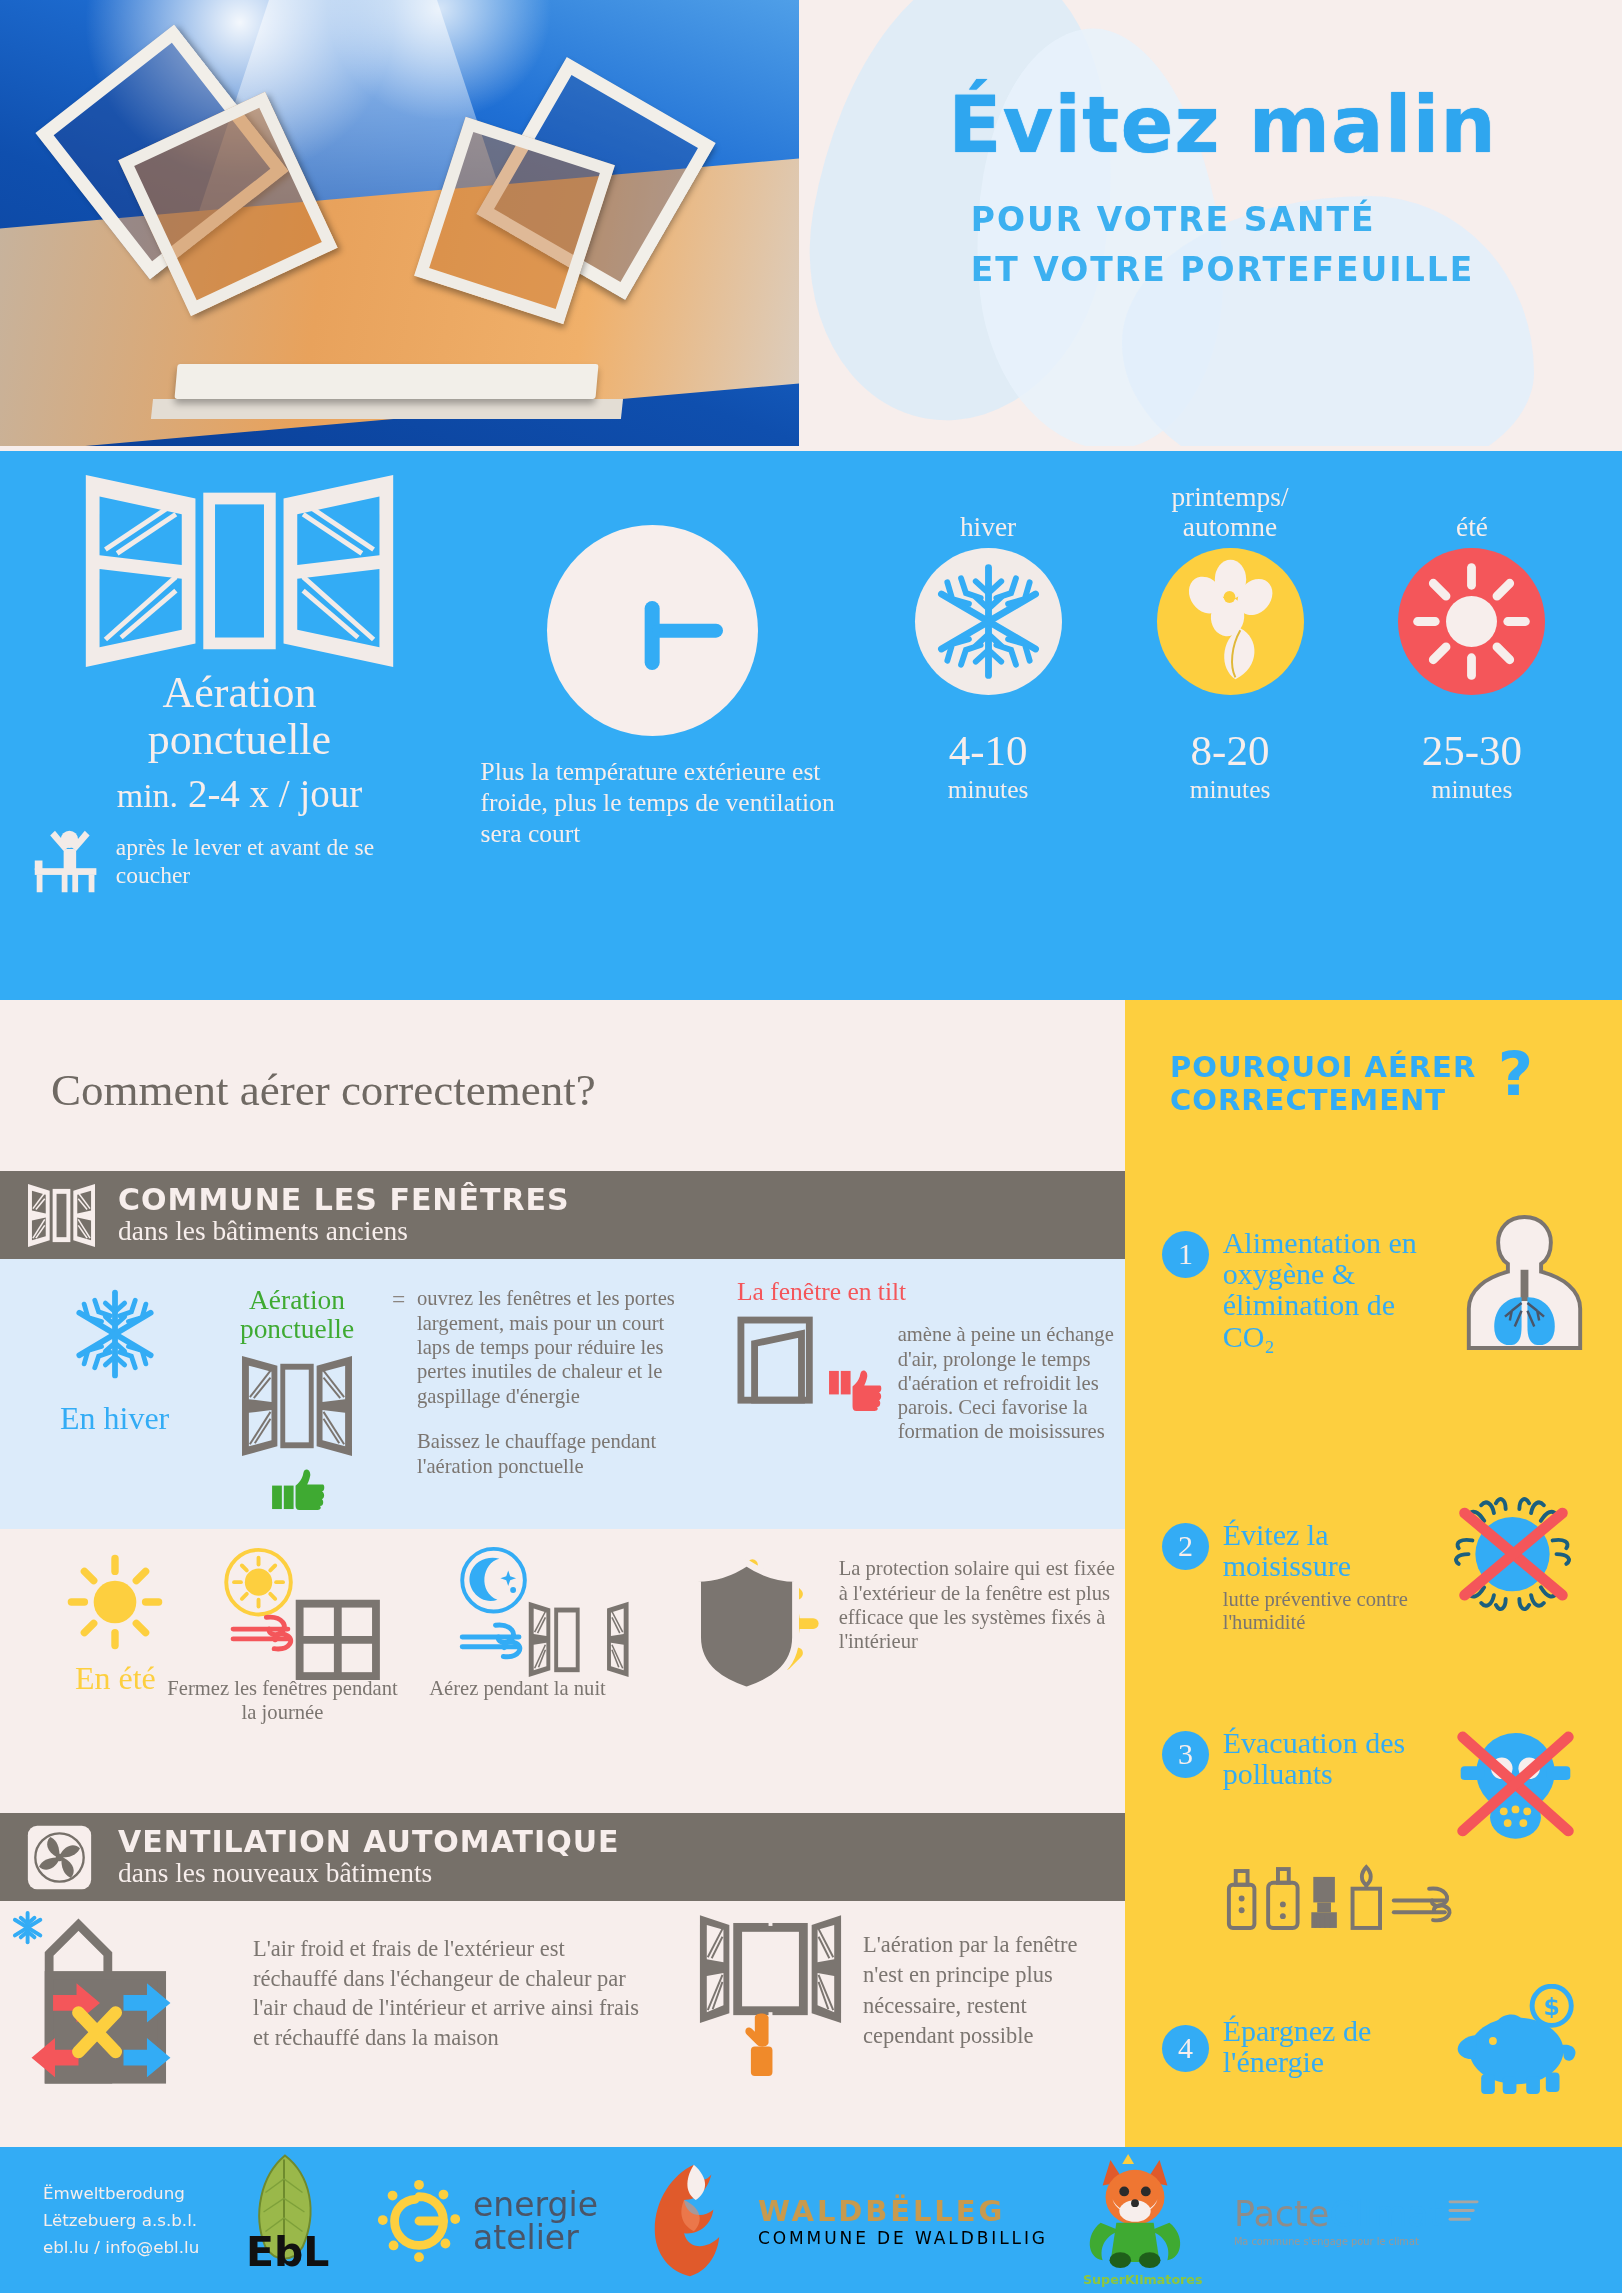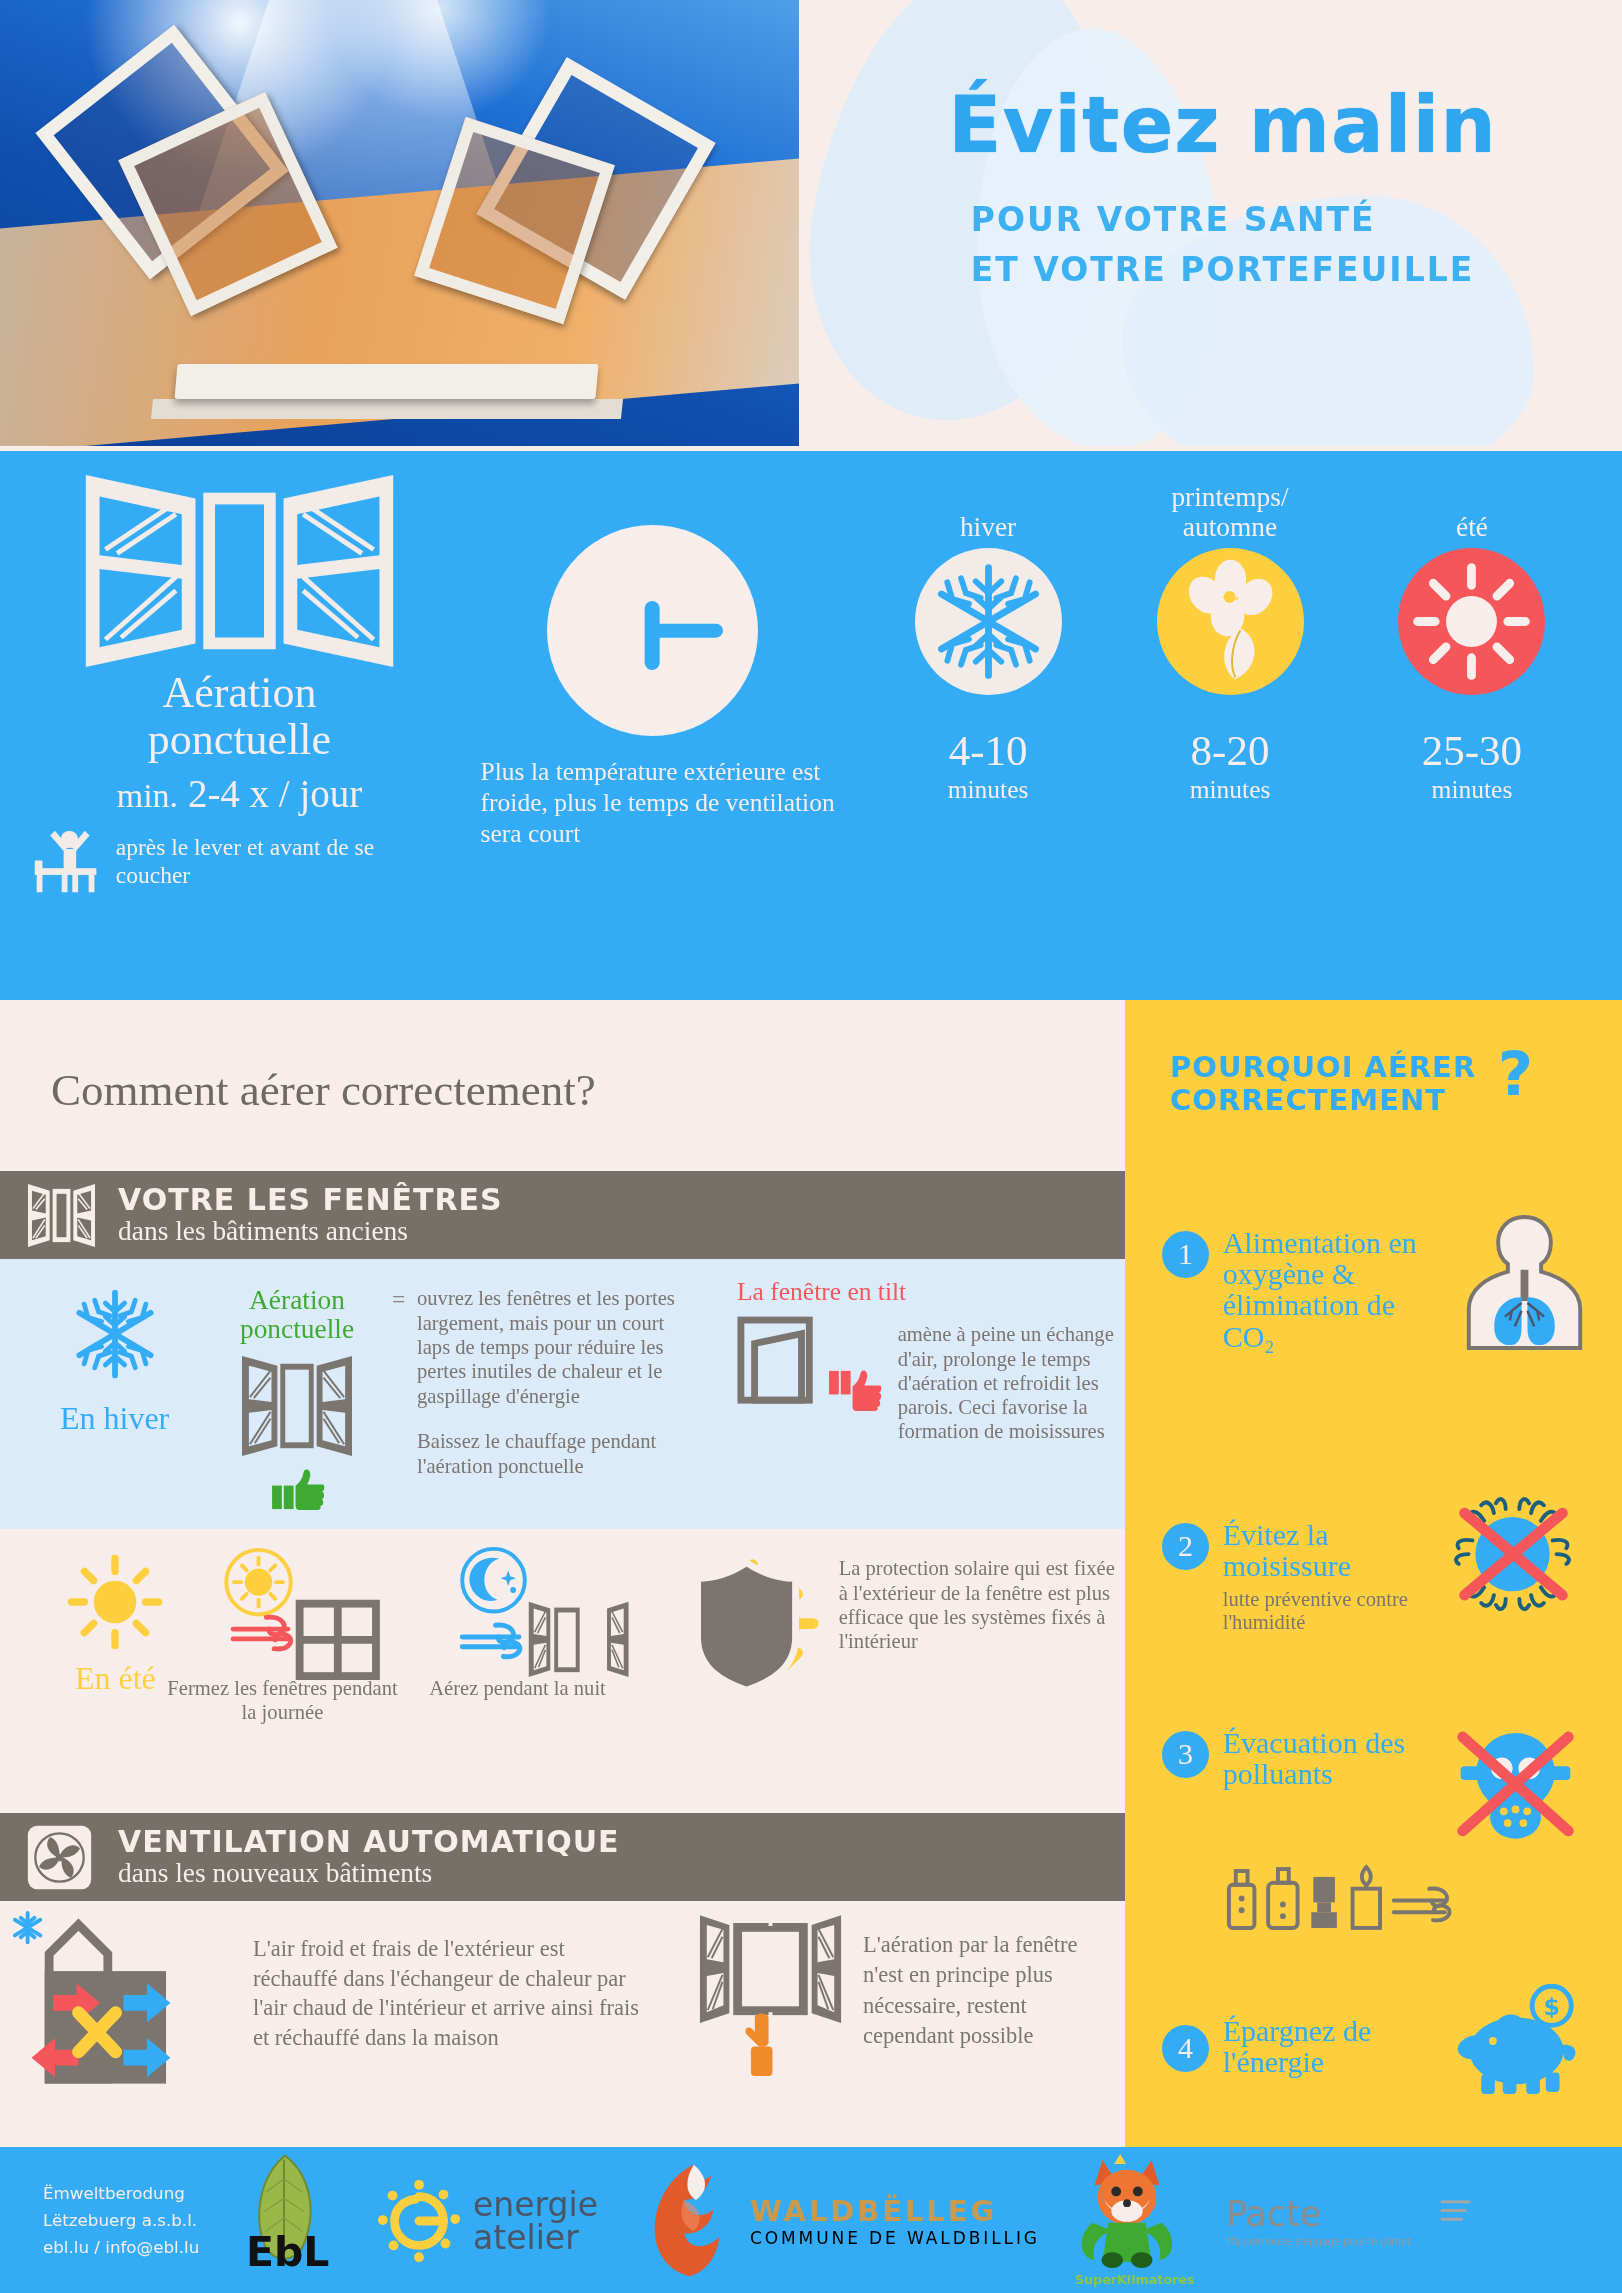--- a/index.html
+++ b/index.html
@@ -380,21 +380,21 @@
           <line x1="7" y1="57" x2="19" y2="38"></line>
             <line x1="10" y1="57" x2="19" y2="44"></line>
           <line x1="65" y1="27" x2="53" y2="11"></line>
             <line x1="62" y1="28" x2="53" y2="17"></line>
           <line x1="65" y1="57" x2="53" y2="38"></line>
             <line x1="62" y1="57" x2="53" y2="44"></line>
         </g>
       </svg>
     </div>
     <div class="bar-text">
-      <div class="bar-h1">VOTRE LES FENÊTRES</div>
+      <div class="bar-h1">COMMUNE LES FENÊTRES</div>
       <div class="bar-h2">dans les bâtiments anciens</div>
     </div>
   </div>
 
   <div class="winter-panel">
     <div style="position:absolute;left:21.6px;top:21.6px;width:186px;text-align:center">
       <svg viewBox="0 0 110 110" width="106" height="106">
         <g stroke="#33acf5" stroke-width="6" stroke-linecap="round">
           <line x1="55" y1="12" x2="55" y2="98"></line>
           <line x1="18" y1="33" x2="92" y2="77"></line>
@@ -847,21 +847,21 @@
         </g>
         <path d="M47 22 C61 22 72 33 72 47 C72 61 61 72 47 72 C33 72 22 61 22 47 C22 35 31 26 43 25" fill="none" stroke="#fdcf3f" stroke-width="9" stroke-linecap="round"></path>
         <line x1="47" y1="47" x2="72" y2="47" stroke="#fdcf3f" stroke-width="9" stroke-linecap="round"></line>
       </svg>
       <div class="ea-text">
         <div>energie</div>
         <div>atelier</div>
       </div>
     </div>
 
-    <div class="logo-box" style="margin-left:39px;gap:15px">
+    <div class="logo-box" style="margin-left:39px;gap:23px">
       <svg width="98" height="127" viewBox="0 0 100 130">
         <path d="M58 8 C36 18 18 44 18 74 C18 100 34 118 54 122 C70 118 82 102 84 82 C70 96 52 94 48 78 C62 80 76 70 78 54 C66 64 50 60 48 44 C62 44 72 34 76 18 C70 26 60 26 58 8 Z" fill="#e05a2b"></path>
         <path d="M58 8 C48 24 50 38 60 44 C72 36 74 22 58 8 Z" fill="#f7eeec"></path>
         <path d="M48 44 C42 58 46 70 58 76 C68 66 66 52 48 44 Z" fill="#f28b5f" opacity="0.6"></path>
       </svg>
       <div>
         <div class="wb-main">WALDBËLLEG</div>
         <div class="wb-sub">COMMUNE DE WALDBILLIG</div>
       </div>
     </div>

